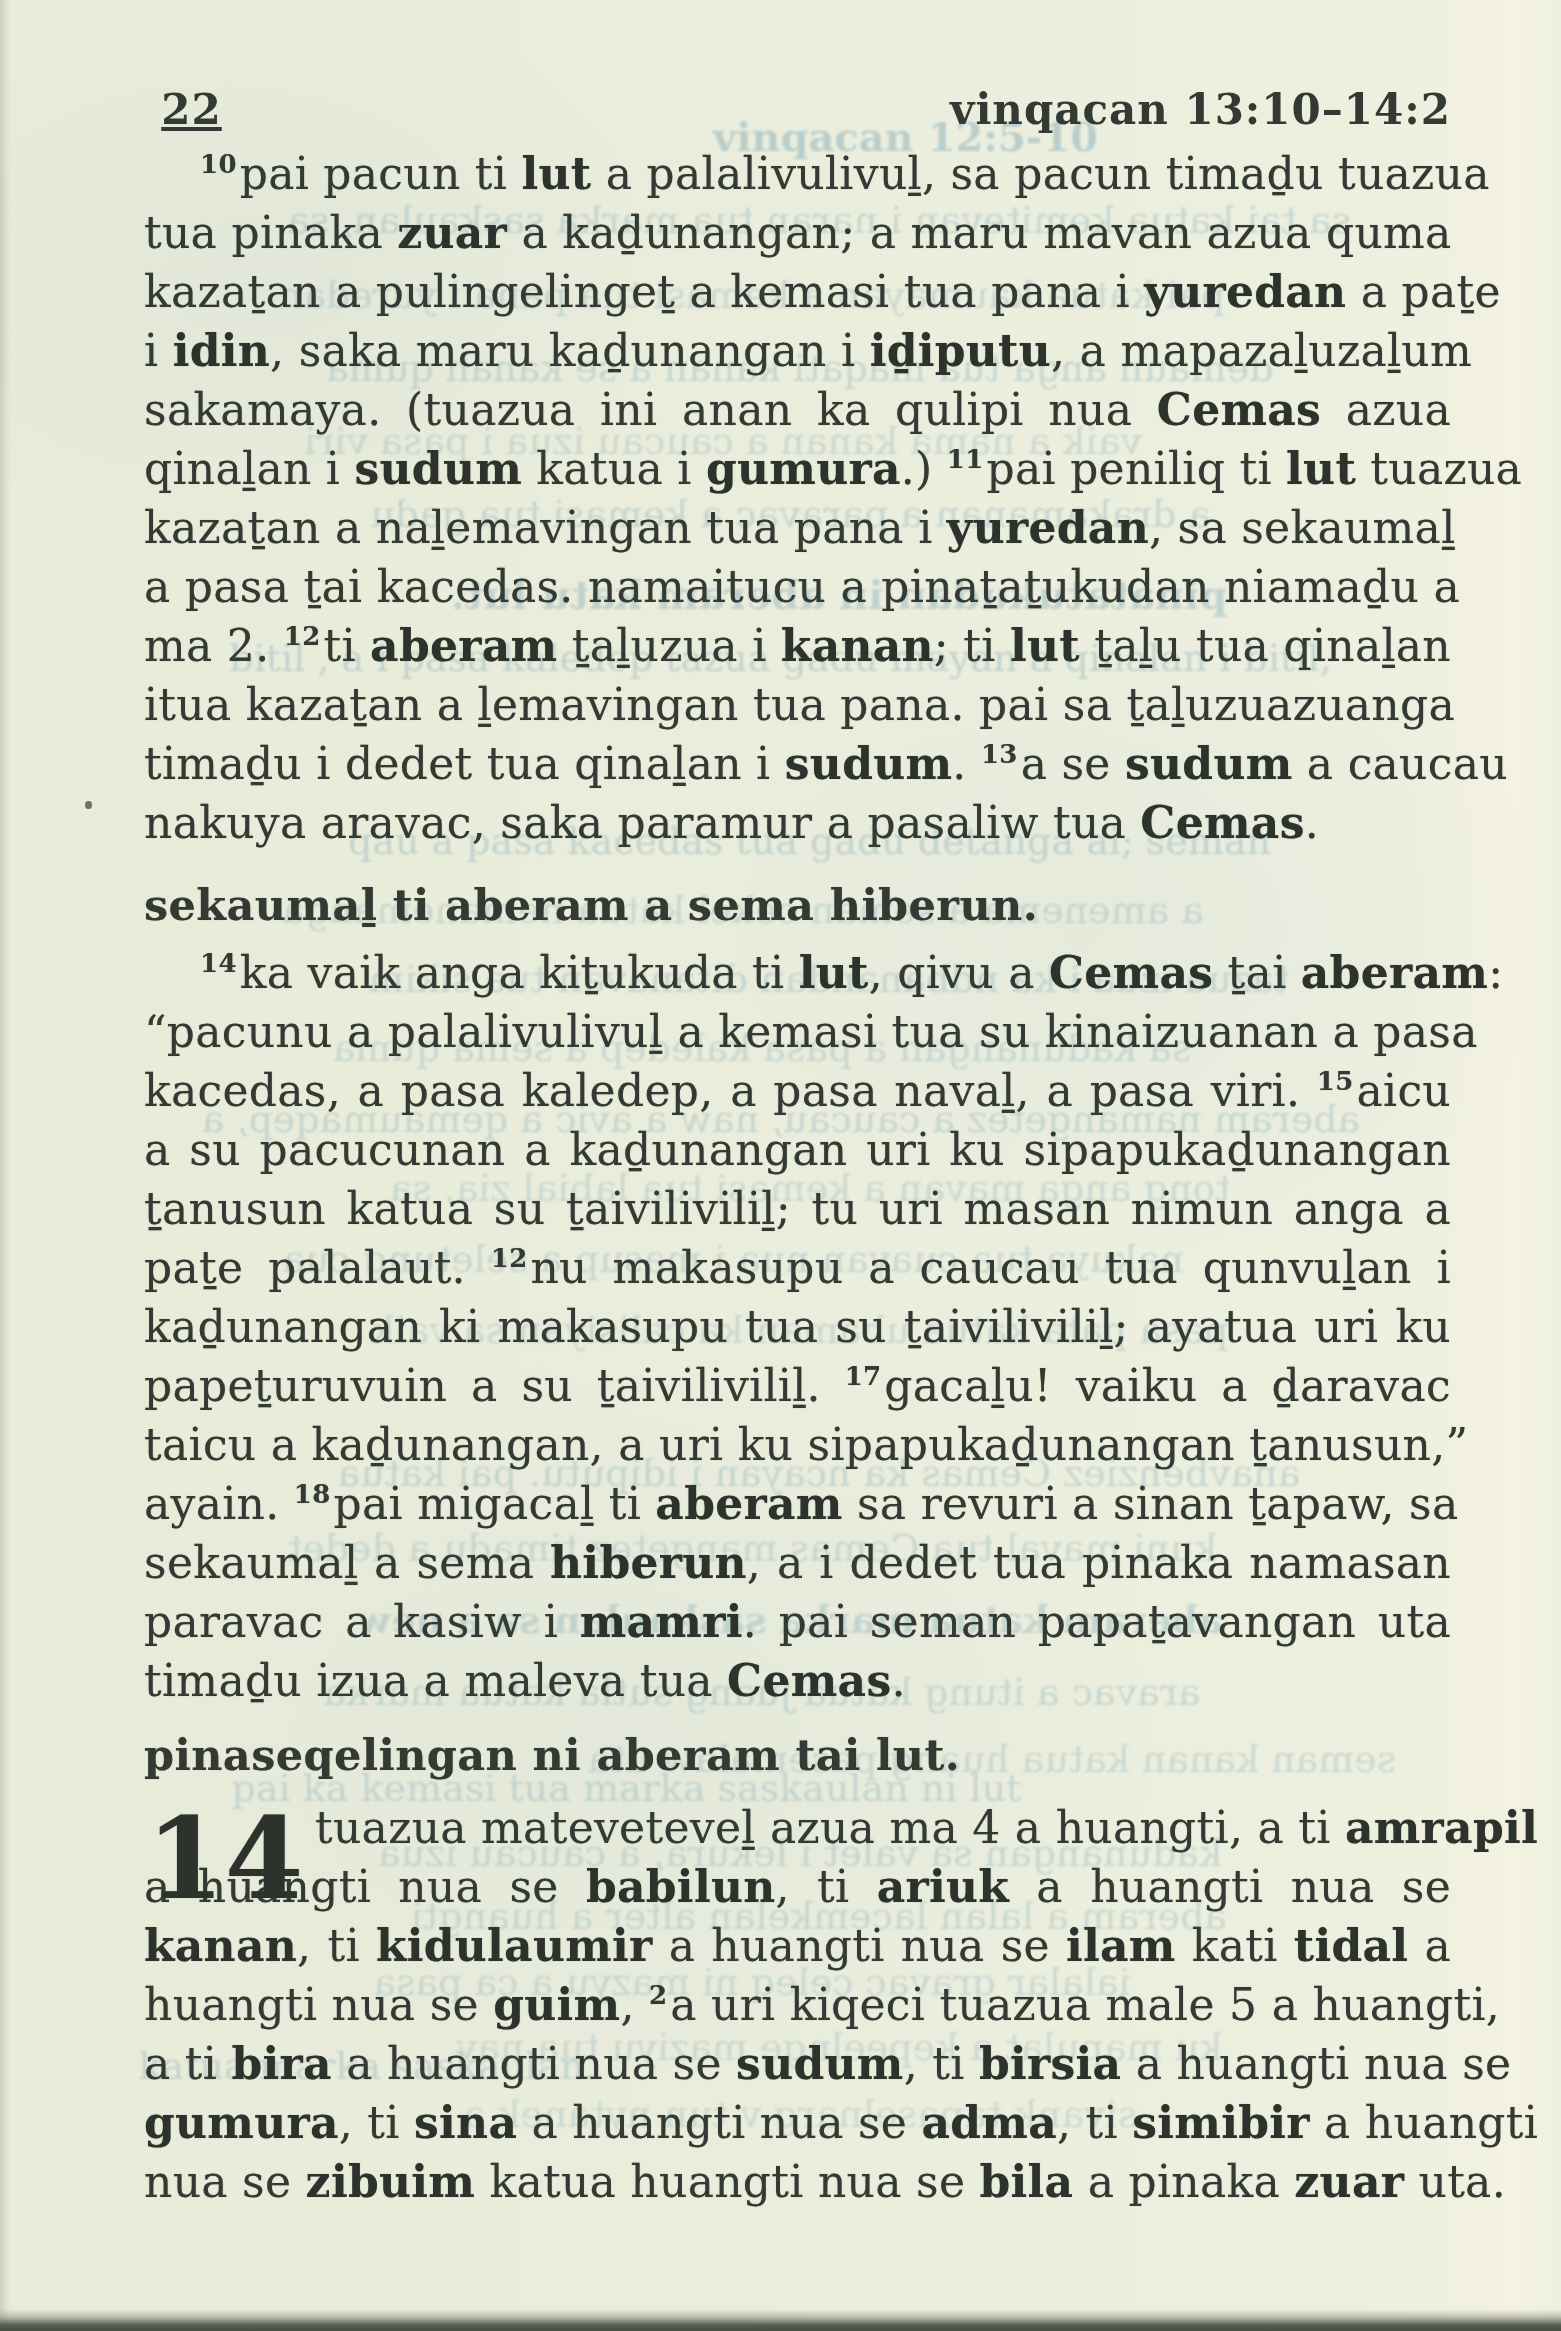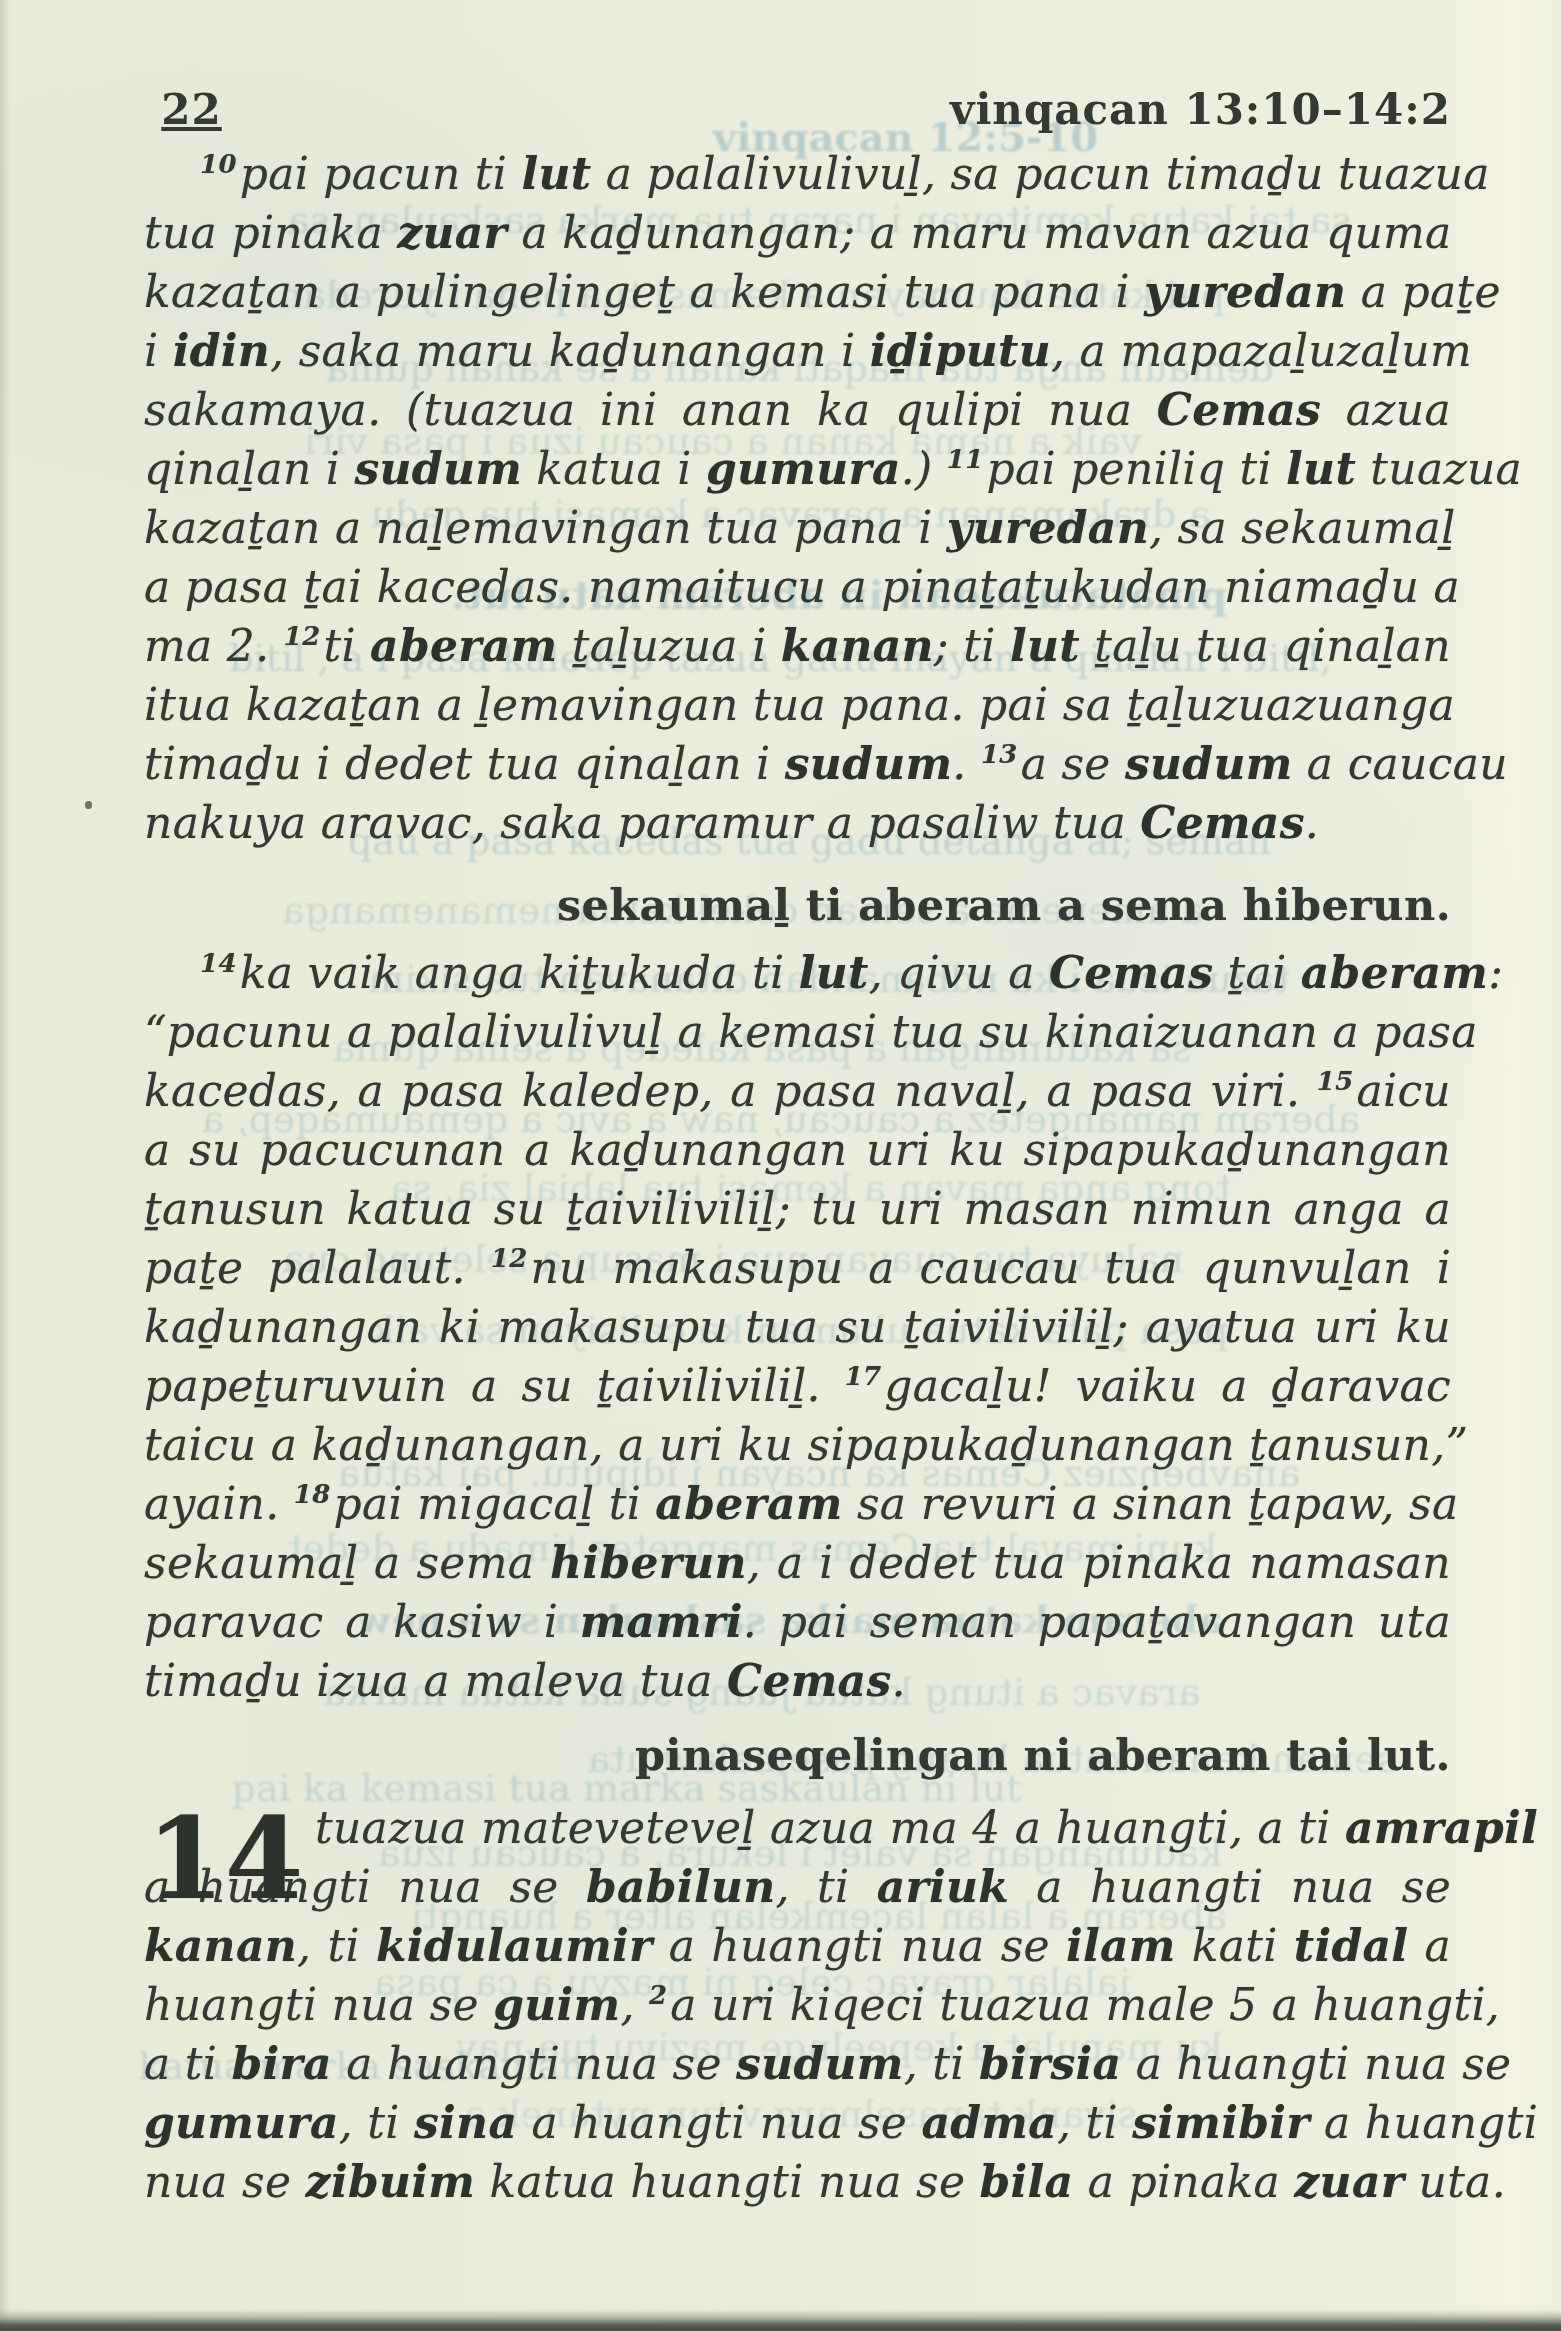--- a/index.html
+++ b/index.html
@@ -20,28 +20,28 @@
     position:absolute;left:50%;white-space:nowrap;
     color:#6fa0b2;filter:blur(1.2px);
     font-family:"DejaVu Serif","Liberation Serif",serif;
   }
   
   .pagehead{position:absolute;left:144px;top:85px;width:1307px;height:54px;}
   .pagenum{position:absolute;left:17.3px;top:0;font-size:42px;font-weight:bold;letter-spacing:1px;text-decoration:underline;}
   .runhead{position:absolute;left:0;top:0;width:100%;text-align:right;font-size:42px;font-weight:bold;letter-spacing:1px;}
   .block{position:absolute;left:144px;width:1307px;font-size:44px;line-height:59px;letter-spacing:0.3px;
          text-shadow:0 0 1px rgba(51,58,52,.45);}
-  .tline{text-align:justify;text-align-last:justify;height:59px;white-space:nowrap;font-style:italic;}
+  .tline{text-align:justify;text-align-last:justify;height:59px;white-space:nowrap;}
   .tline.last{text-align-last:left;}
   .tline b{color:#2c332d;}
   sup.v{font-size:26px;font-weight:bold;vertical-align:baseline;position:relative;top:-16.3px;margin-right:2.9px;}
   #para1{top:144px;} #para2{top:943px;} #para3{top:1798px;}
   #para1 .tline:first-child,#para2 .tline:first-child{padding-left:56px;}
   #para3 .tline:nth-child(1),#para3 .tline:nth-child(2){padding-left:171px;}
-  .heading{position:absolute;left:144px;width:1307px;text-align:right;font-weight:bold;font-size:43px;
+  .heading{position:absolute;left:144px;width:1307px;text-align:left;font-weight:bold;font-size:43px;
            letter-spacing:0.4px;text-shadow:0 0 1px rgba(51,58,52,.45);}
   #h1{top:880px;} #h2{top:1730px;}
   .dropcap{position:absolute;left:1.9px;top:13.4px;font-size:113px;line-height:96px;font-weight:bold;
            color:#2c332d;text-shadow:0 0 1px rgba(44,51,45,.5);}
   .speck{position:absolute;left:85px;top:801px;width:6.7px;height:7.7px;border-radius:50%;background:#4c544e;opacity:.8;}
   .scan-bottom{position:absolute;left:0;right:0;bottom:0;height:23px;
     background:linear-gradient(180deg, rgba(90,95,85,0) 0%, rgba(130,135,120,.45) 35%, #585d52 70%, #454a41 100%);}
   .edge-left{position:absolute;left:0;top:0;bottom:0;width:9.6px;background:linear-gradient(90deg,rgba(120,125,110,.25),rgba(120,125,110,0));}
 </style>
 </head>

